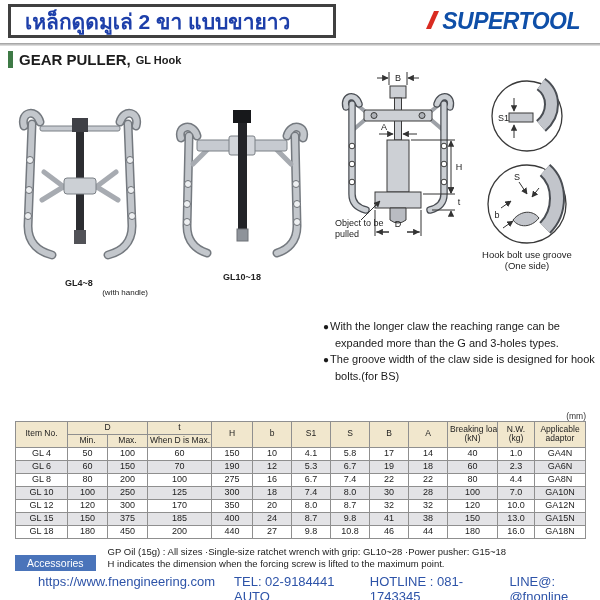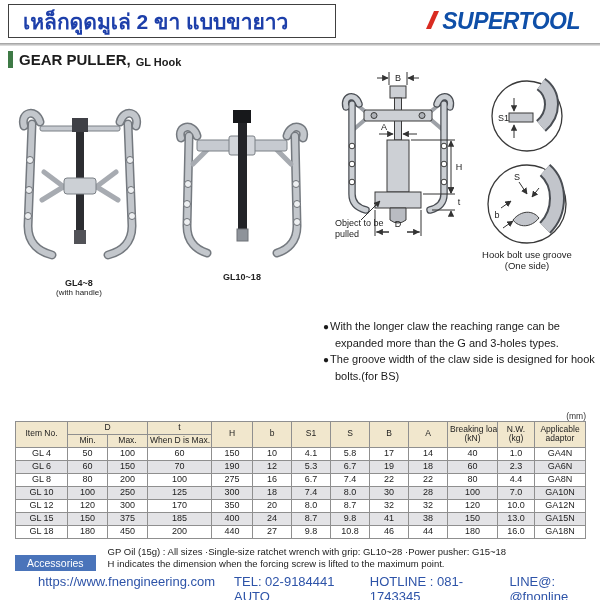--- a/index.html
+++ b/index.html
@@ -2,40 +2,40 @@
 <html><head>
 <meta charset="utf-8">
 <style>
   * { margin:0; padding:0; box-sizing:border-box; }
   html,body { background:#fff; }
   body { font-family:"Liberation Sans", sans-serif; }
   .page { position:relative; width:600px; height:600px; background:#ffffff; overflow:hidden; }
 
   
   .title-box { position:absolute; left:8px; top:4px; width:328px; height:34px;
-    border:1px solid #404040; display:flex; align-items:center; padding-left:14px;
+    border:3px solid #404040; display:flex; align-items:center; padding-left:14px;
     font-size:21px; font-weight:bold; color:#1d3faa; }
   .logo { position:absolute; right:20px; top:8px; display:flex; align-items:flex-start; }
   .logo-text { font-size:23px; font-weight:bold; font-style:italic; color:#0f4fa8;
     letter-spacing:-0.5px; margin-left:-6px; }
   .header-rule { position:absolute; left:0; top:43px; width:600px; height:3px;
     background:linear-gradient(#9a9a9a,#e8e8e8); }
 
   
-  .section-header { position:absolute; left:8px; top:51px; display:flex; align-items:flex-end; }
+  .section-header { position:absolute; left:8px; top:51px; display:flex; align-items:center; }
   .green-bar { width:5px; height:17px; background:#3e7a46; margin-right:6px; }
   .section-title { font-size:15px; font-weight:bold; color:#1c1c1c; }
   .section-subtitle { font-size:11px; font-weight:bold; color:#1c1c1c; margin-left:5px; }
 
   
   .figure { position:absolute; text-align:center; }
   .fig1 { left:10px; top:100px; width:138px; }
   .fig2 { left:166px; top:106px; width:152px; }
   .fig-label { font-size:9px; font-weight:bold; color:#222; margin-top:2px; }
-  .fig-sublabel { font-size:8px; color:#222; }
+  .fig-sublabel { font-size:8px; color:#222;text-align:right; }
 
   
   .diagram { position:absolute; left:333px; top:70px; }
   .dim-text { font-size:9px; fill:#222; }
   .cap-text { font-size:9.5px; fill:#222; }
   .arm-dark { fill:none; stroke:#4a4e54; stroke-width:7.5; stroke-linecap:round; }
   .arm-lite { fill:none; stroke:#cbcfd4; stroke-width:5; stroke-linecap:round; }
   .metal { fill:#cdd0d5; stroke:#3a3a3a; stroke-width:1; }
   .dimline { stroke:#333; stroke-width:1; fill:none; }
 

